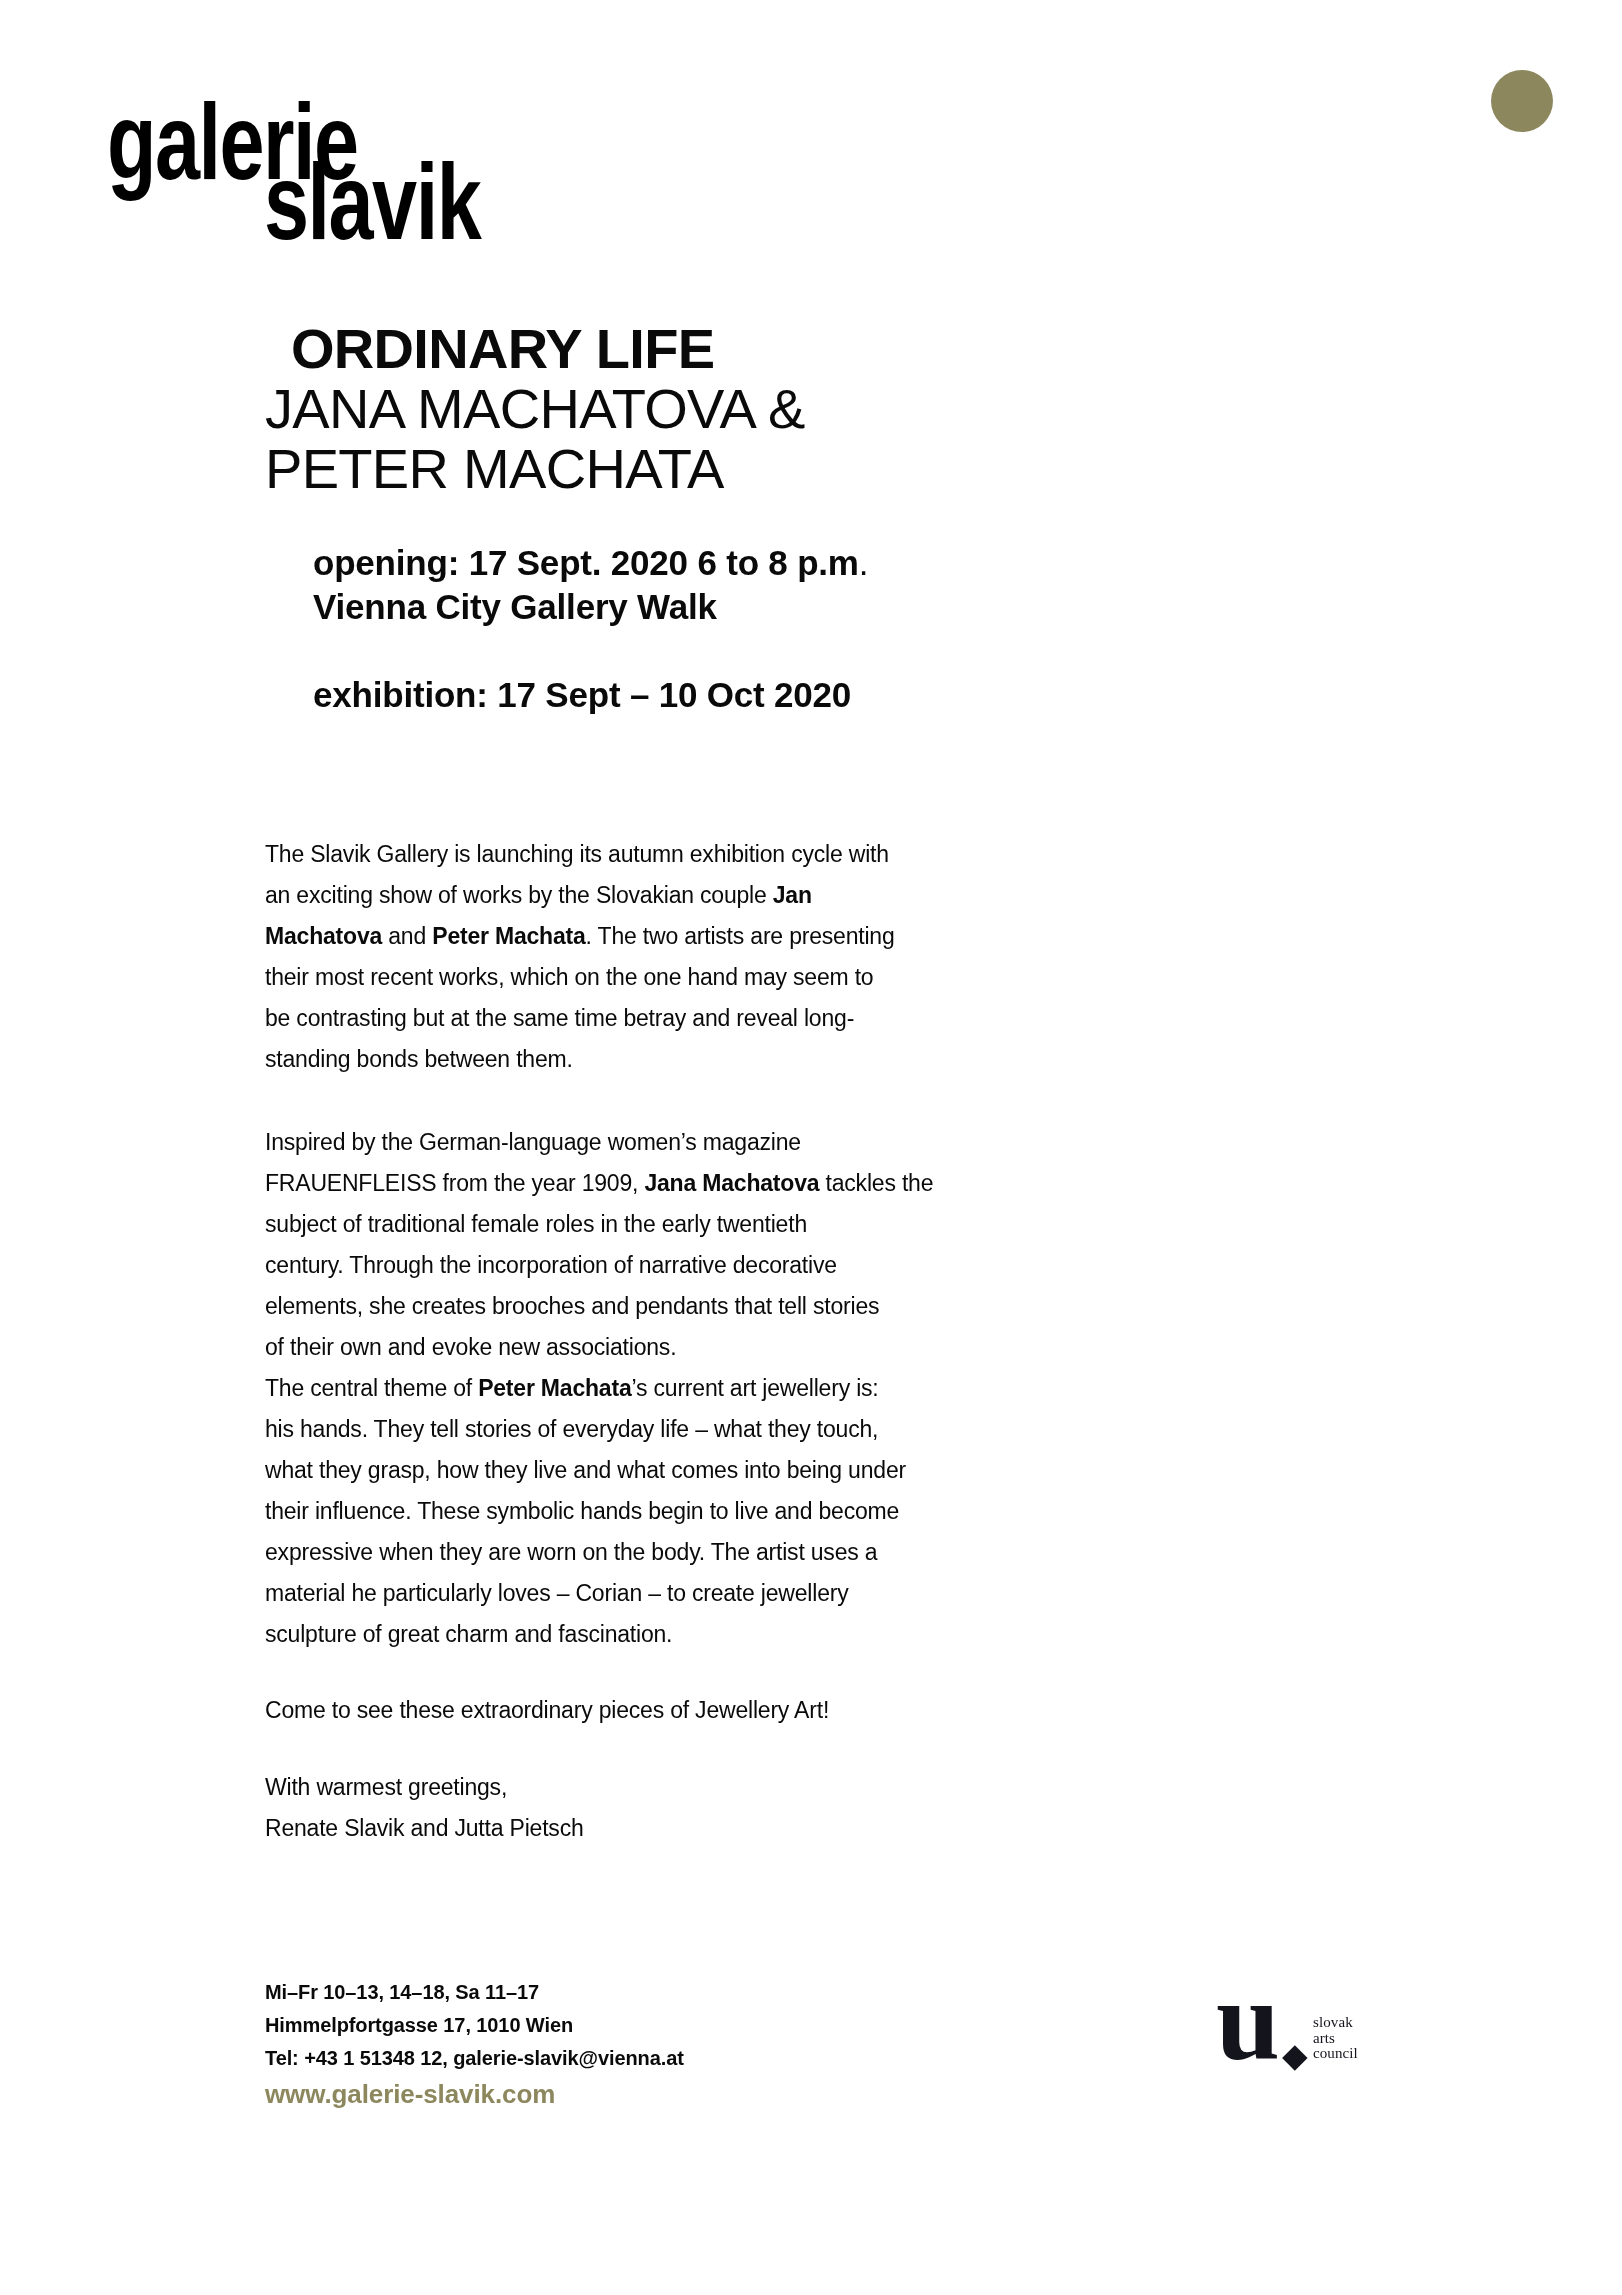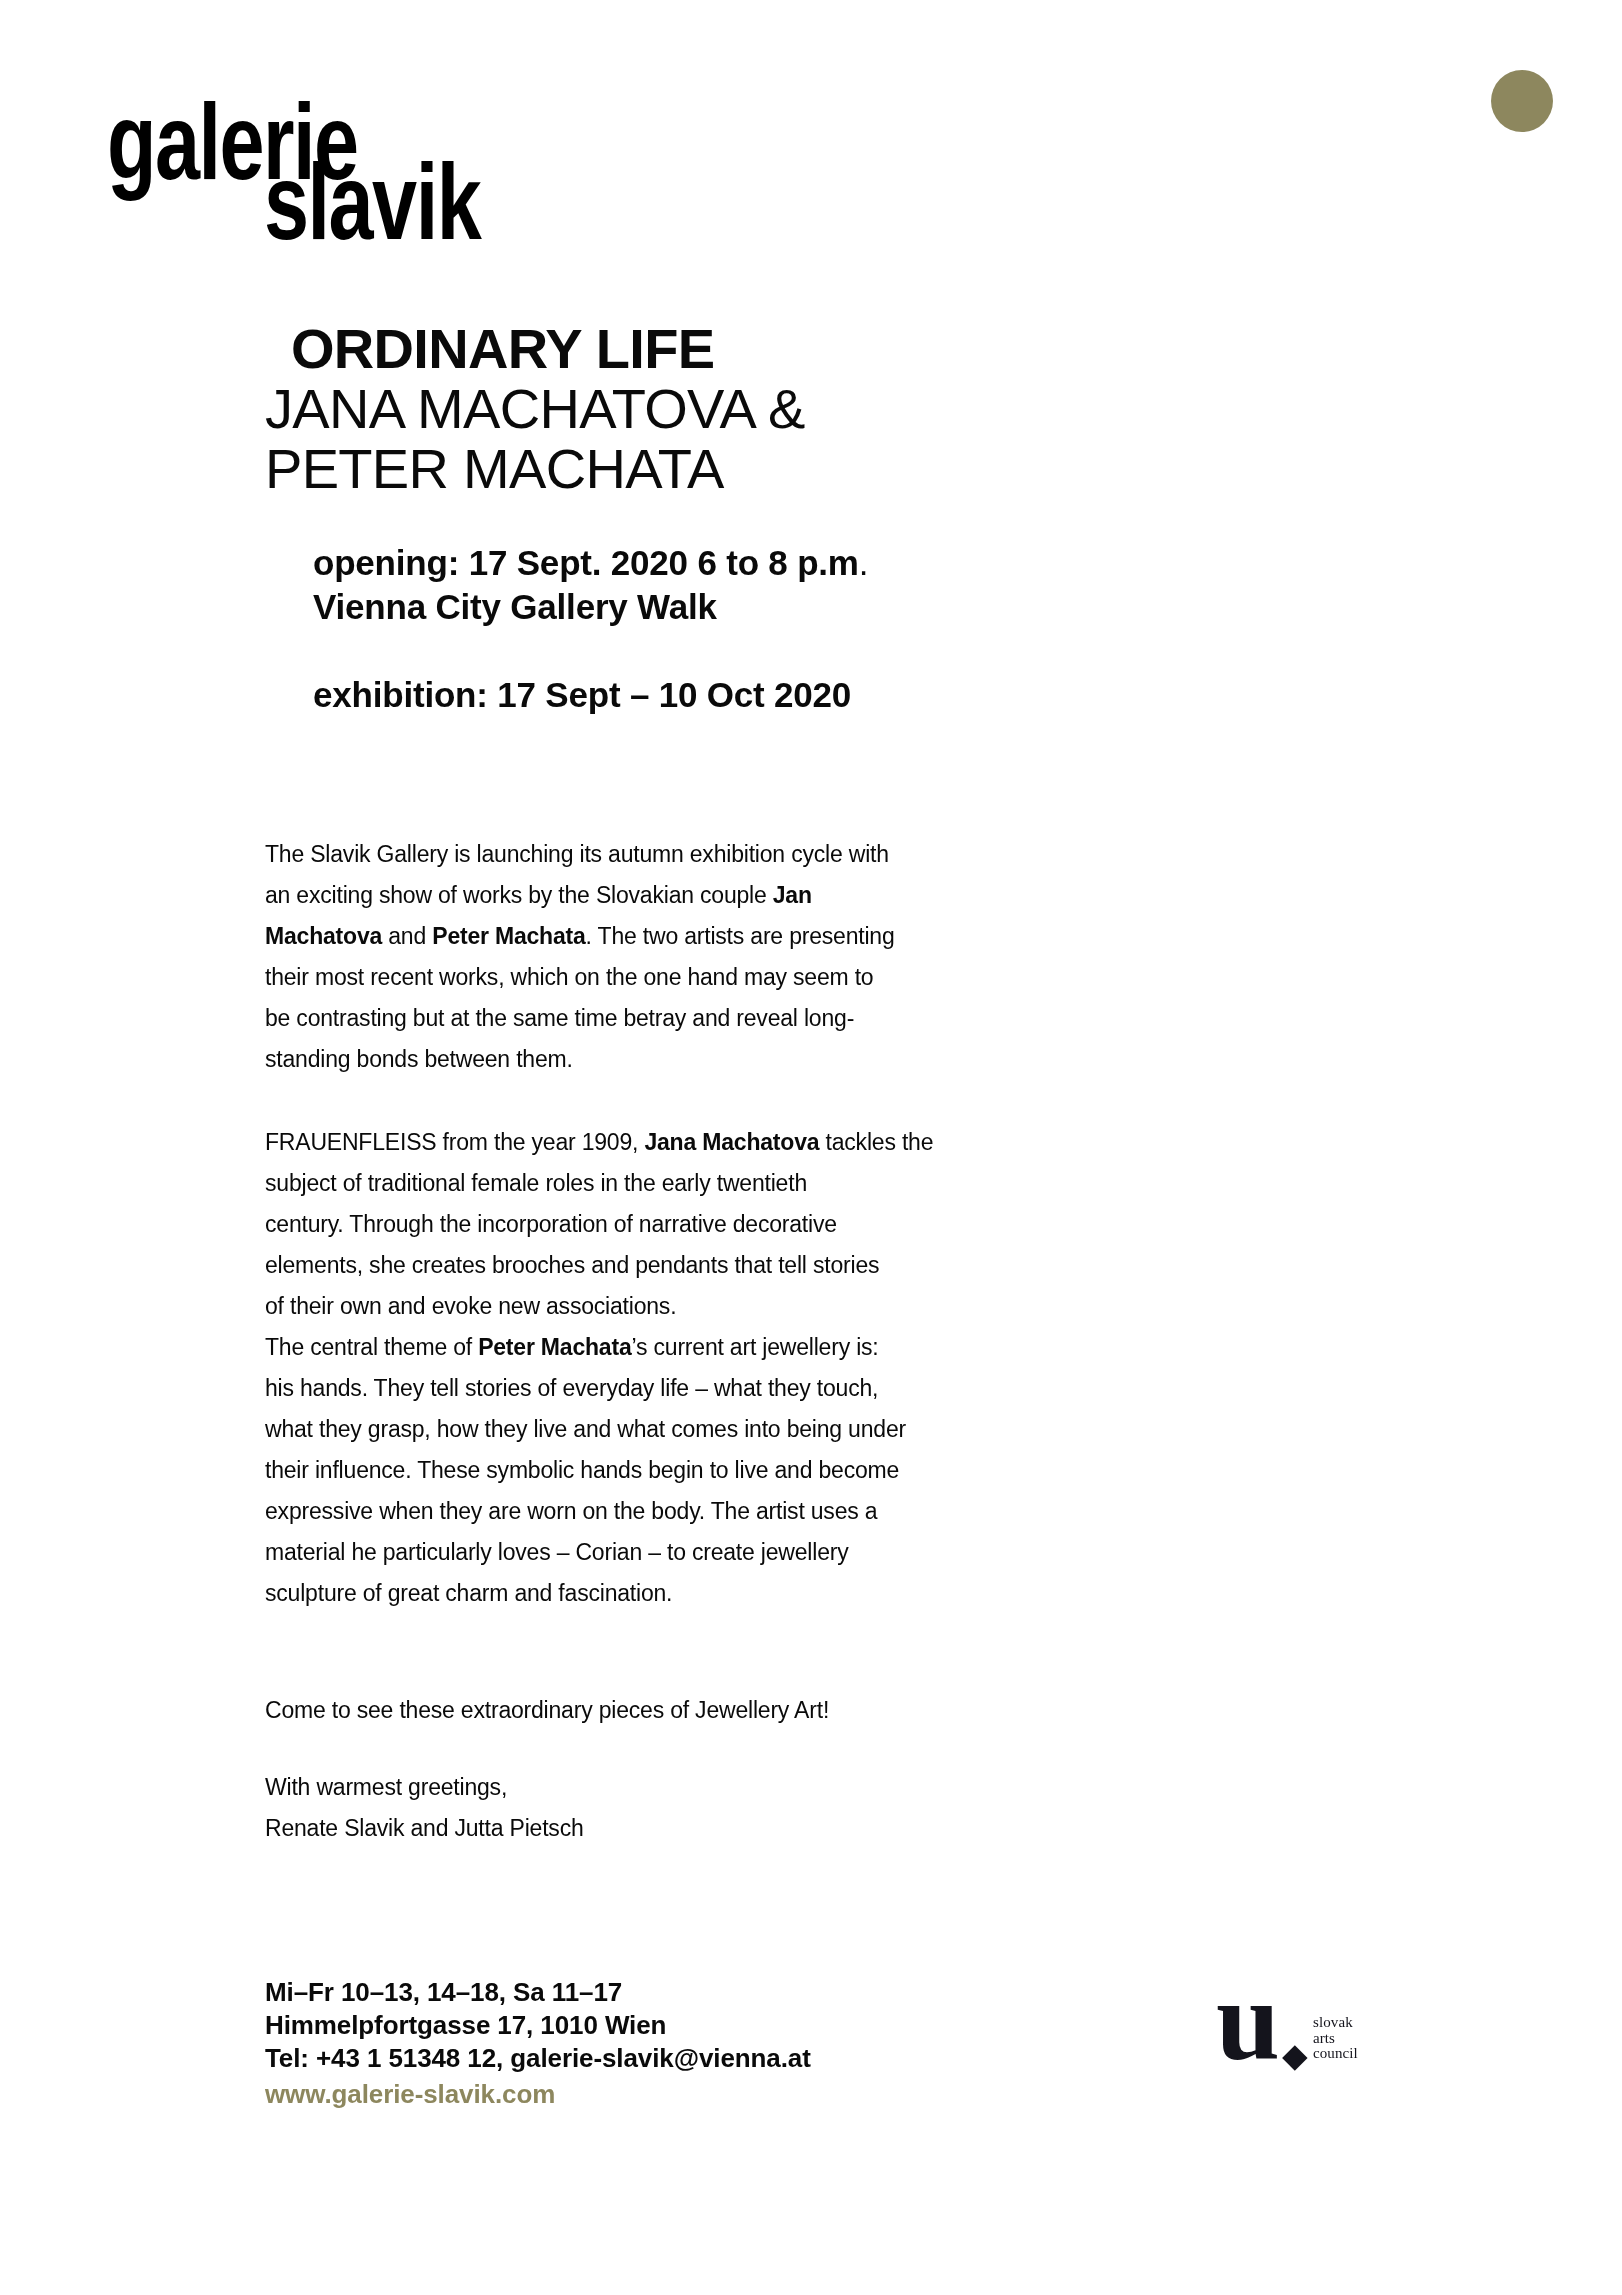--- a/index.html
+++ b/index.html
@@ -60,21 +60,21 @@
   .para-a { top: 834px; }
   .para-b { top: 1122px; }
   .invite { top: 1690px; }
   .greet  { top: 1767px; }
 
   .ln { min-height: 1em; }
 
   
   .footer {
     position: absolute; left: 265px; top: 1976px;
-    font-size: 26px; line-height: 33px;
+    font-size: 20px; line-height: 33px;
     font-weight: 700; letter-spacing: -0.1px; white-space: nowrap;
   }
   .website {
     position: absolute; left: 265px; top: 2078px;
     font-size: 26px; line-height: 33px;
     font-weight: 700; letter-spacing: -0.1px;
     color: var(--accent, #8d875e);
     text-decoration: none; white-space: nowrap;
   }
 
@@ -125,20 +125,21 @@
 
   <div class="copy para-a">
       <div class="ln"><span>The Slavik Gallery is launching its autumn exhibition cycle with</span></div>
       <div class="ln"><span>an exciting show of works by the Slovakian couple </span><span style="font-weight: 700;">Jan</span></div>
       <div class="ln"><span style="font-weight: 700;">Machatova</span><span> and </span><span style="font-weight: 700;">Peter Machata</span><span>. The two artists are presenting</span></div>
       <div class="ln"><span>their most recent works, which on the one hand may seem to</span></div>
       <div class="ln"><span>be contrasting but at the same time betray and reveal long-</span></div>
       <div class="ln"><span>standing bonds between them.</span></div>
     </div>
   <div class="copy para-b">
+      <div class="ln"><span>Inspired by the German-language women’s magazine</span></div>
       <div class="ln"><span>FRAUENFLEISS from the year 1909, </span><span style="font-weight: 700;">Jana Machatova</span><span> tackles the</span></div>
       <div class="ln"><span>subject of traditional female roles in the early twentieth</span></div>
       <div class="ln"><span>century. Through the incorporation of narrative decorative</span></div>
       <div class="ln"><span>elements, she creates brooches and pendants that tell stories</span></div>
       <div class="ln"><span>of their own and evoke new associations.</span></div>
       <div class="ln"><span>The central theme of </span><span style="font-weight: 700;">Peter Machata</span><span>’s current art jewellery is:</span></div>
       <div class="ln"><span>his hands. They tell stories of everyday life – what they touch,</span></div>
       <div class="ln"><span>what they grasp, how they live and what comes into being under</span></div>
       <div class="ln"><span>their influence. These symbolic hands begin to live and become</span></div>
       <div class="ln"><span>expressive when they are worn on the body. The artist uses a</span></div>

